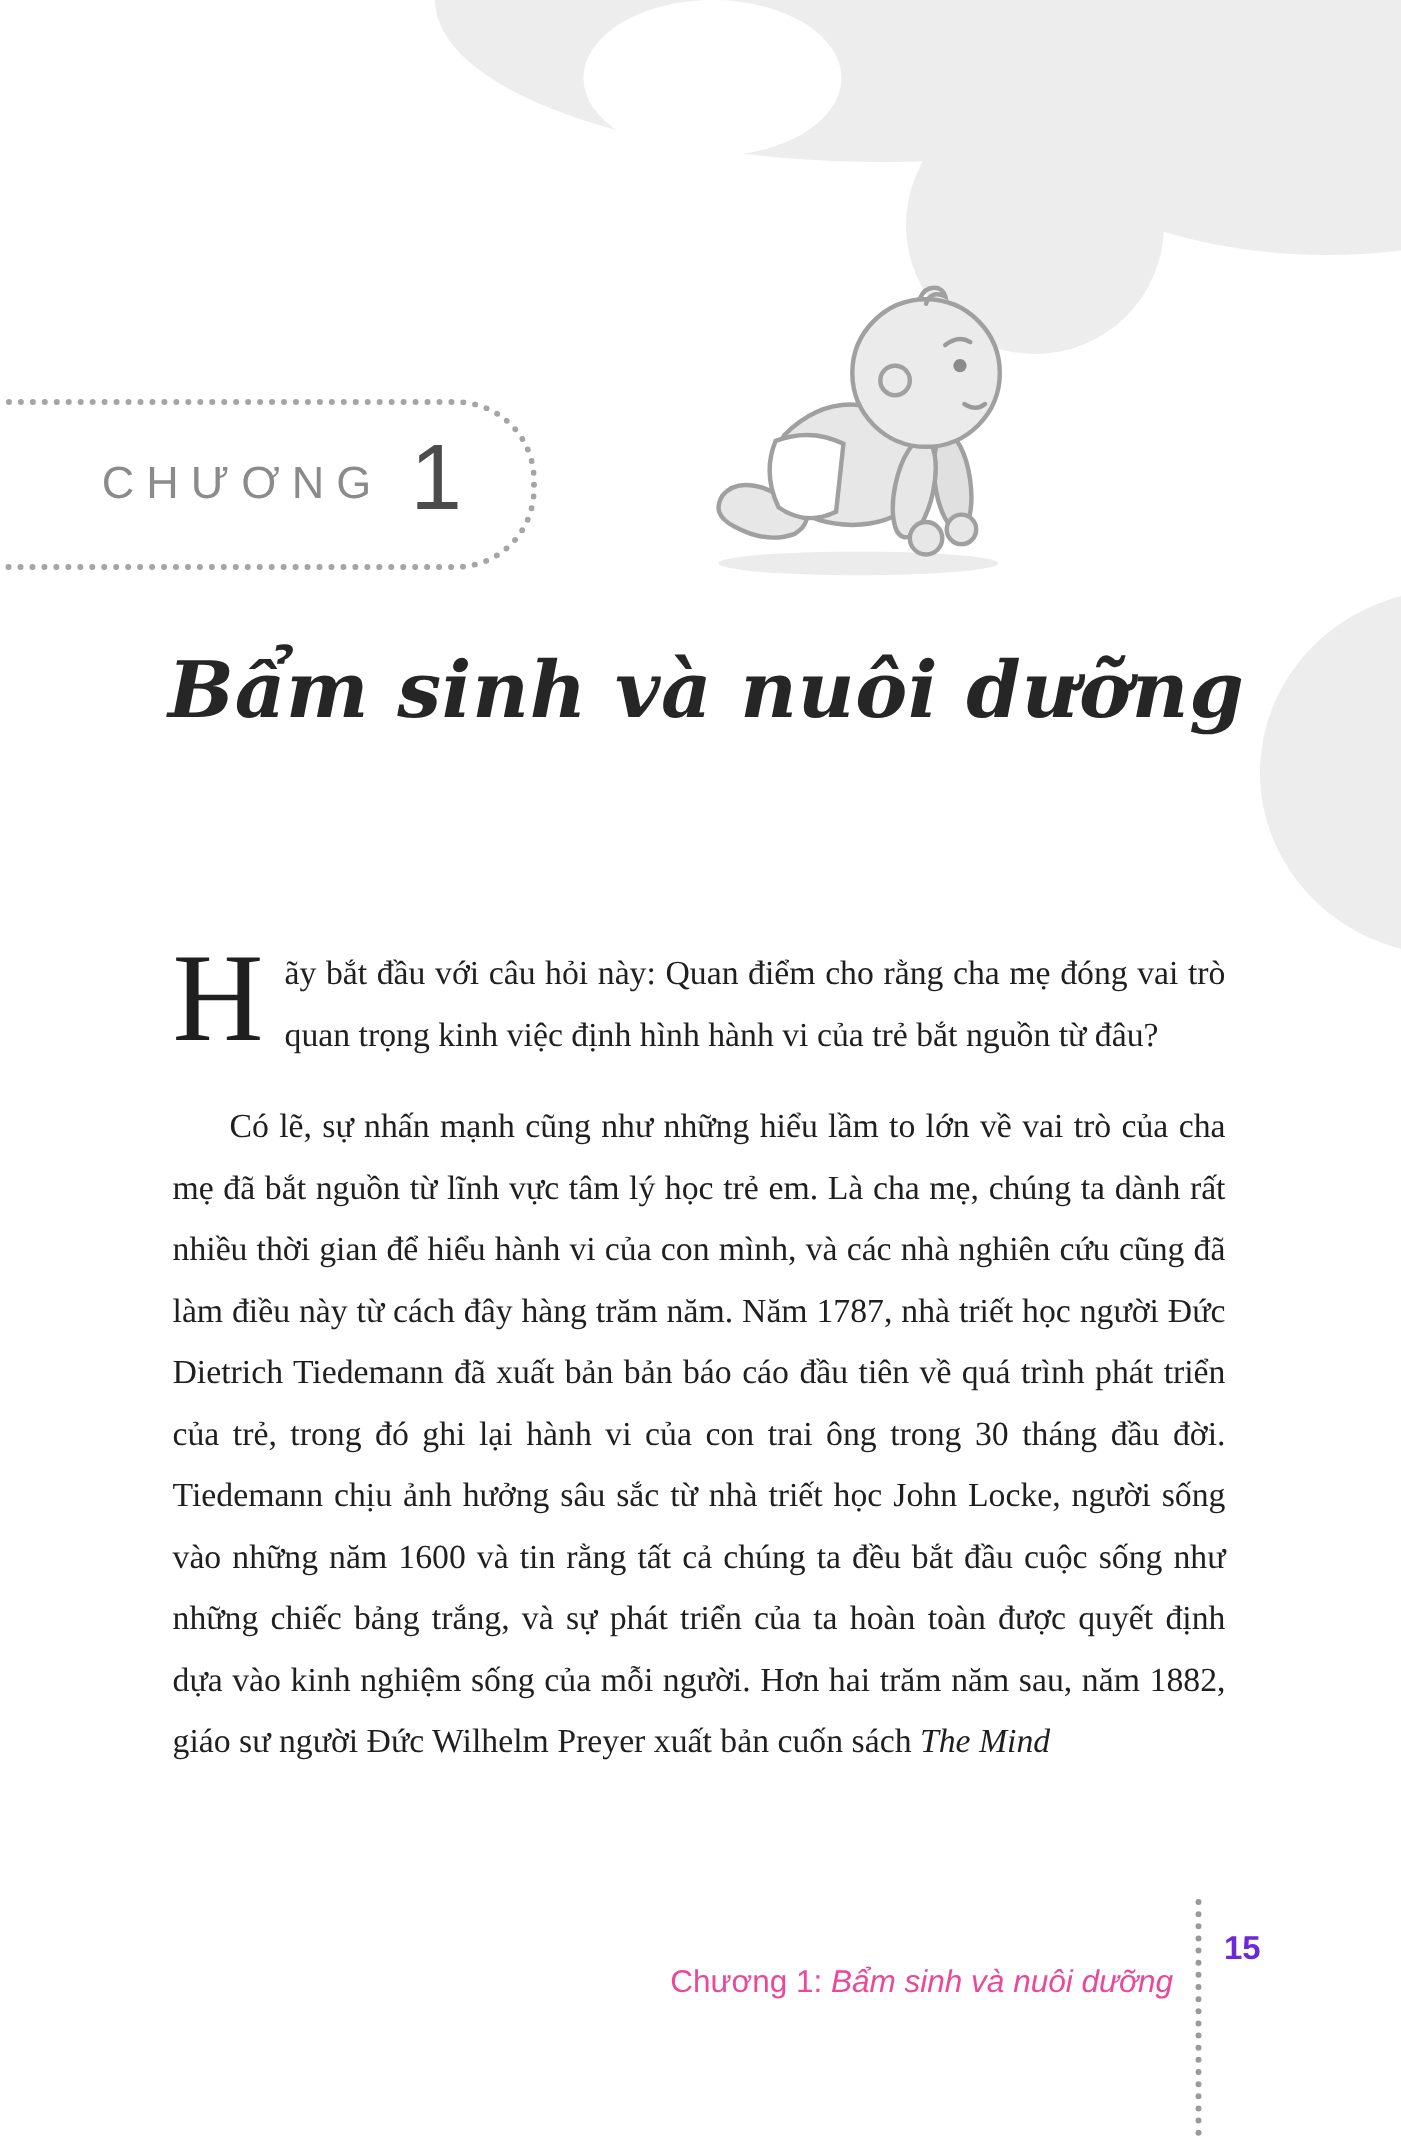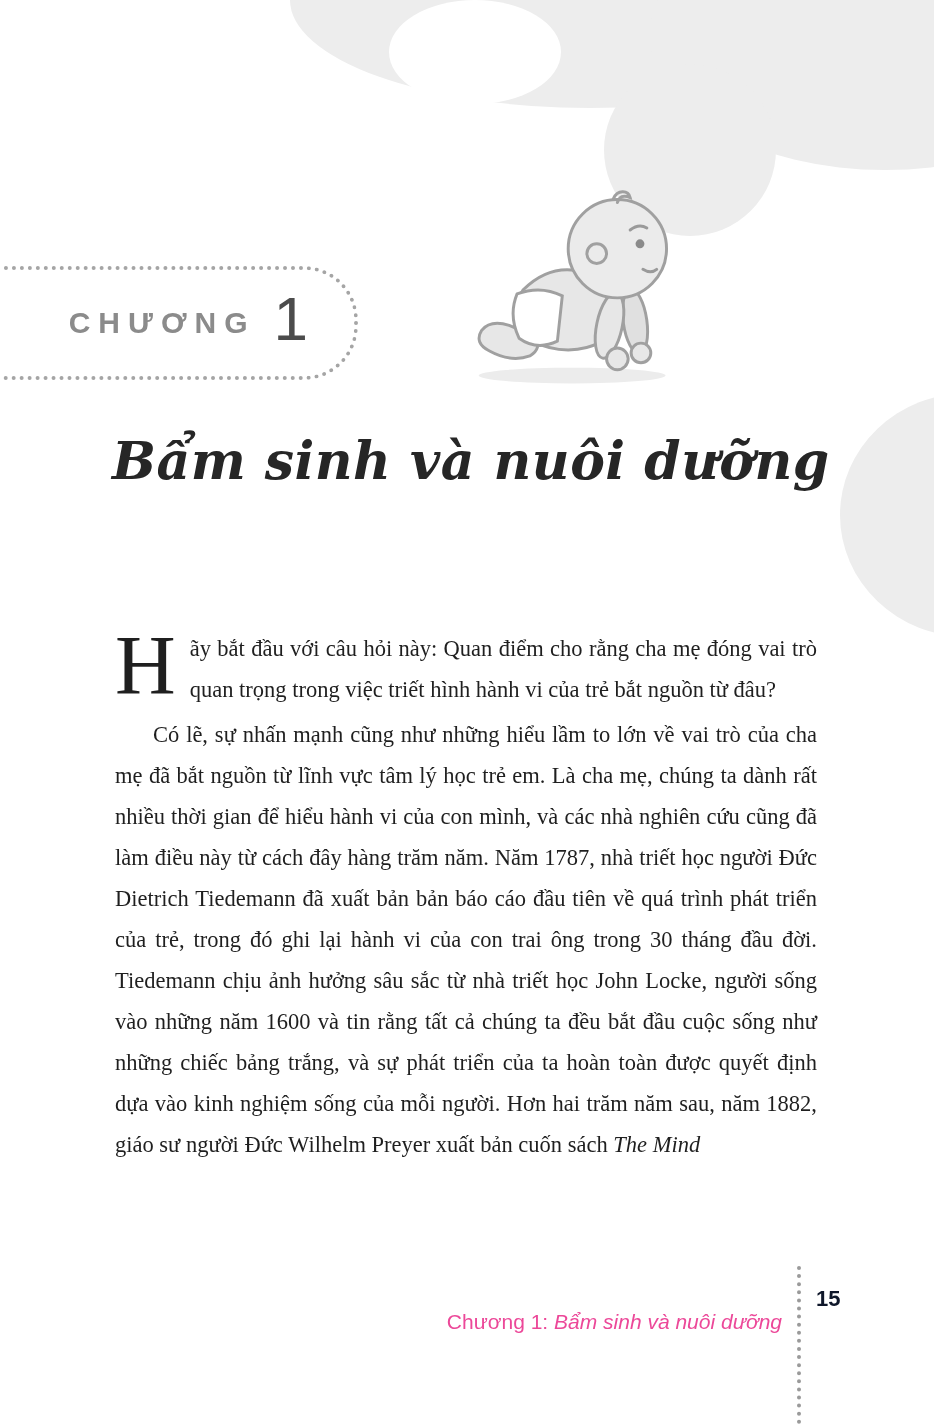--- a/index.html
+++ b/index.html
@@ -20,21 +20,21 @@
     position:absolute; left:-64px; top:266px;
     width:422px; height:114px;
     border:4px dotted #a5a5a5;
     border-radius:54px;
     display:flex; align-items:center; justify-content:flex-end;
     padding-right:46px; gap:18px;
   }
   .chapter-label {
     font-family:"Liberation Sans", sans-serif;
     font-size:30px; letter-spacing:8px;
-    color:#8b8b8b; font-weight:700;
+    color:#8b8b8b; font-weight:400;
   }
   .chapter-number {
     font-family:"Liberation Sans", sans-serif;
     font-size:62px; color:#4c4c4c; font-weight:400; line-height:1;
     transform:translateY(-4px);
   }
   .baby-wrap {
     position:absolute; left:462px; top:190px; width:236px; height:200px;
   }
   .page-title {
@@ -47,37 +47,37 @@
     position:absolute; left:115px; top:628px; width:702px;
     font-size:22.5px; line-height:41px;
     text-align:justify; color:#1f1f1f;
   }
   .dropcap {
     float:left;
     font-size:84px; line-height:68px;
     padding:4px 14px 0 0;
     color:#1f1f1f;
   }
-  .para2 { margin-top:4px; text-indent:38px; }
+  .para2 { margin-top:20px; text-indent:38px; }
   .italic { font-style:italic; }
   .footer-ref {
     position:absolute; top:1286px; right:152px;
     font-family:"Liberation Sans", sans-serif;
     font-size:21px; color:#ec4899; white-space:pre;
   }
   .footer-ref .italic { font-style:italic; }
   .footer-divider {
     position:absolute; left:797px; top:1266px;
     height:158px; width:0;
     border-left:4px dotted #9a9a9a;
   }
   .page-number {
     position:absolute; left:816px; top:1286px;
     font-family:"Liberation Sans", sans-serif;
-    font-size:22px; font-weight:700; color:#0f172a;
+    font-size:22px; font-weight:700; color:#6d28d9;
   }
 </style>
 </head>
 <body>
 
 <svg class="bg-deco" width="934" height="1424" viewBox="0 0 934 1424" aria-hidden="true">
   <g fill="#ededed">
     <ellipse cx="590" cy="0" rx="300" ry="108"></ellipse>
     <ellipse cx="885" cy="35" rx="235" ry="135"></ellipse>
     <ellipse cx="690" cy="150" rx="86" ry="86"></ellipse>
@@ -119,21 +119,21 @@
     <circle cx="181" cy="53" r="4.5" fill="#8a8a8a"></circle>
 
     <path d="M184,79 q8,5 14,0" fill="none" stroke="#9a9a9a" stroke-width="3" stroke-linecap="round"></path>
   </svg>
 </div>
 
 <h1 class="page-title">Bẩm sinh và nuôi dưỡng</h1>
 
 <div class="body-copy">
   <p>
-    <span class="dropcap">H</span><span>ãy bắt đầu với câu hỏi này: Quan điểm cho rằng cha mẹ đóng vai trò quan trọng trong việc triết hình hành vi của trẻ bắt nguồn từ đâu?</span>
+    <span class="dropcap">H</span><span>ãy bắt đầu với câu hỏi này: Quan điểm cho rằng cha mẹ đóng vai trò quan trọng kinh việc định hình hành vi của trẻ bắt nguồn từ đâu?</span>
   </p>
   <p class="para2">
     <span>Có lẽ, sự nhấn mạnh cũng như những hiểu lầm to lớn về vai trò của cha mẹ đã bắt nguồn từ lĩnh vực tâm lý học trẻ em. Là cha mẹ, chúng ta dành rất nhiều thời gian để hiểu hành vi của con mình, và các nhà nghiên cứu cũng đã làm điều này từ cách đây hàng trăm năm. Năm 1787, nhà triết học người Đức Dietrich Tiedemann đã xuất bản bản báo cáo đầu tiên về quá trình phát triển của trẻ, trong đó ghi lại hành vi của con trai ông trong 30 tháng đầu đời. Tiedemann chịu ảnh hưởng sâu sắc từ nhà triết học John Locke, người sống vào những năm 1600 và tin rằng tất cả chúng ta đều bắt đầu cuộc sống như những chiếc bảng trắng, và sự phát triển của ta hoàn toàn được quyết định dựa vào kinh nghiệm sống của mỗi người. Hơn hai trăm năm sau, năm 1882, giáo sư người Đức Wilhelm Preyer xuất bản cuốn sách </span><span class="italic">The Mind</span>
   </p>
 </div>
 
 <div class="footer-ref">
   <span>Chương 1: </span><span class="italic">Bẩm sinh và nuôi dưỡng</span>
 </div>
 <div class="footer-divider"></div>

